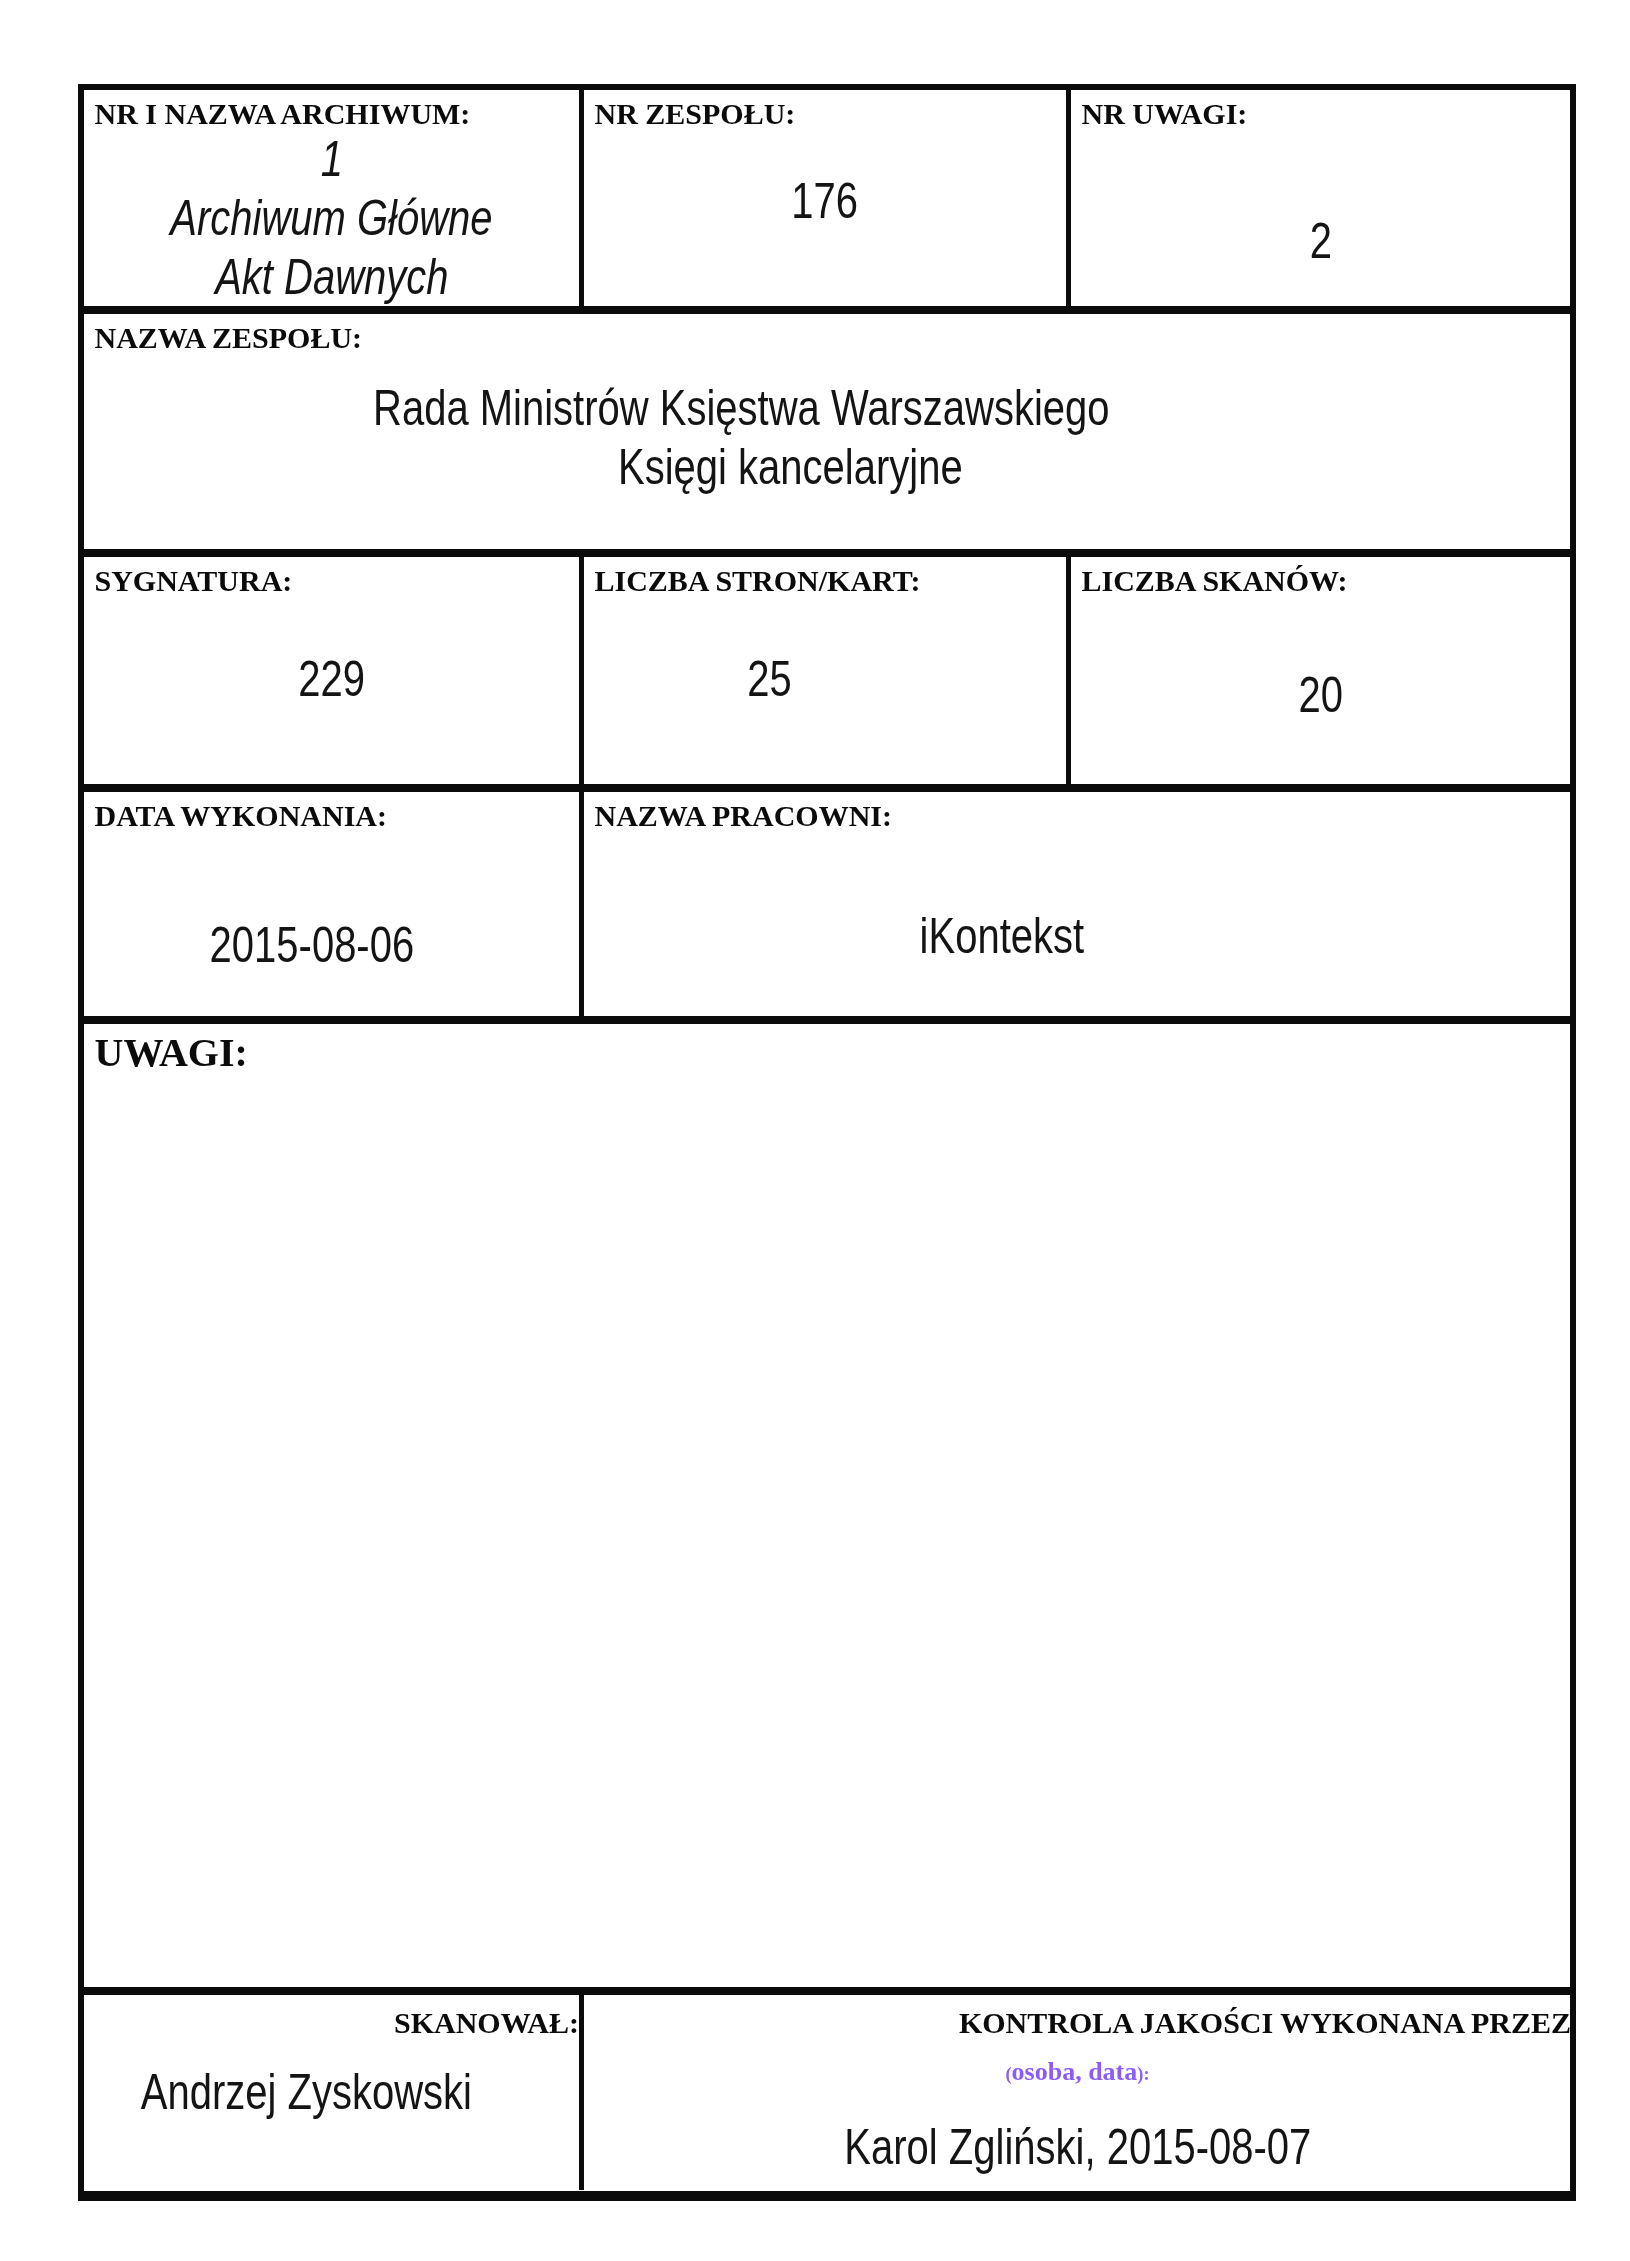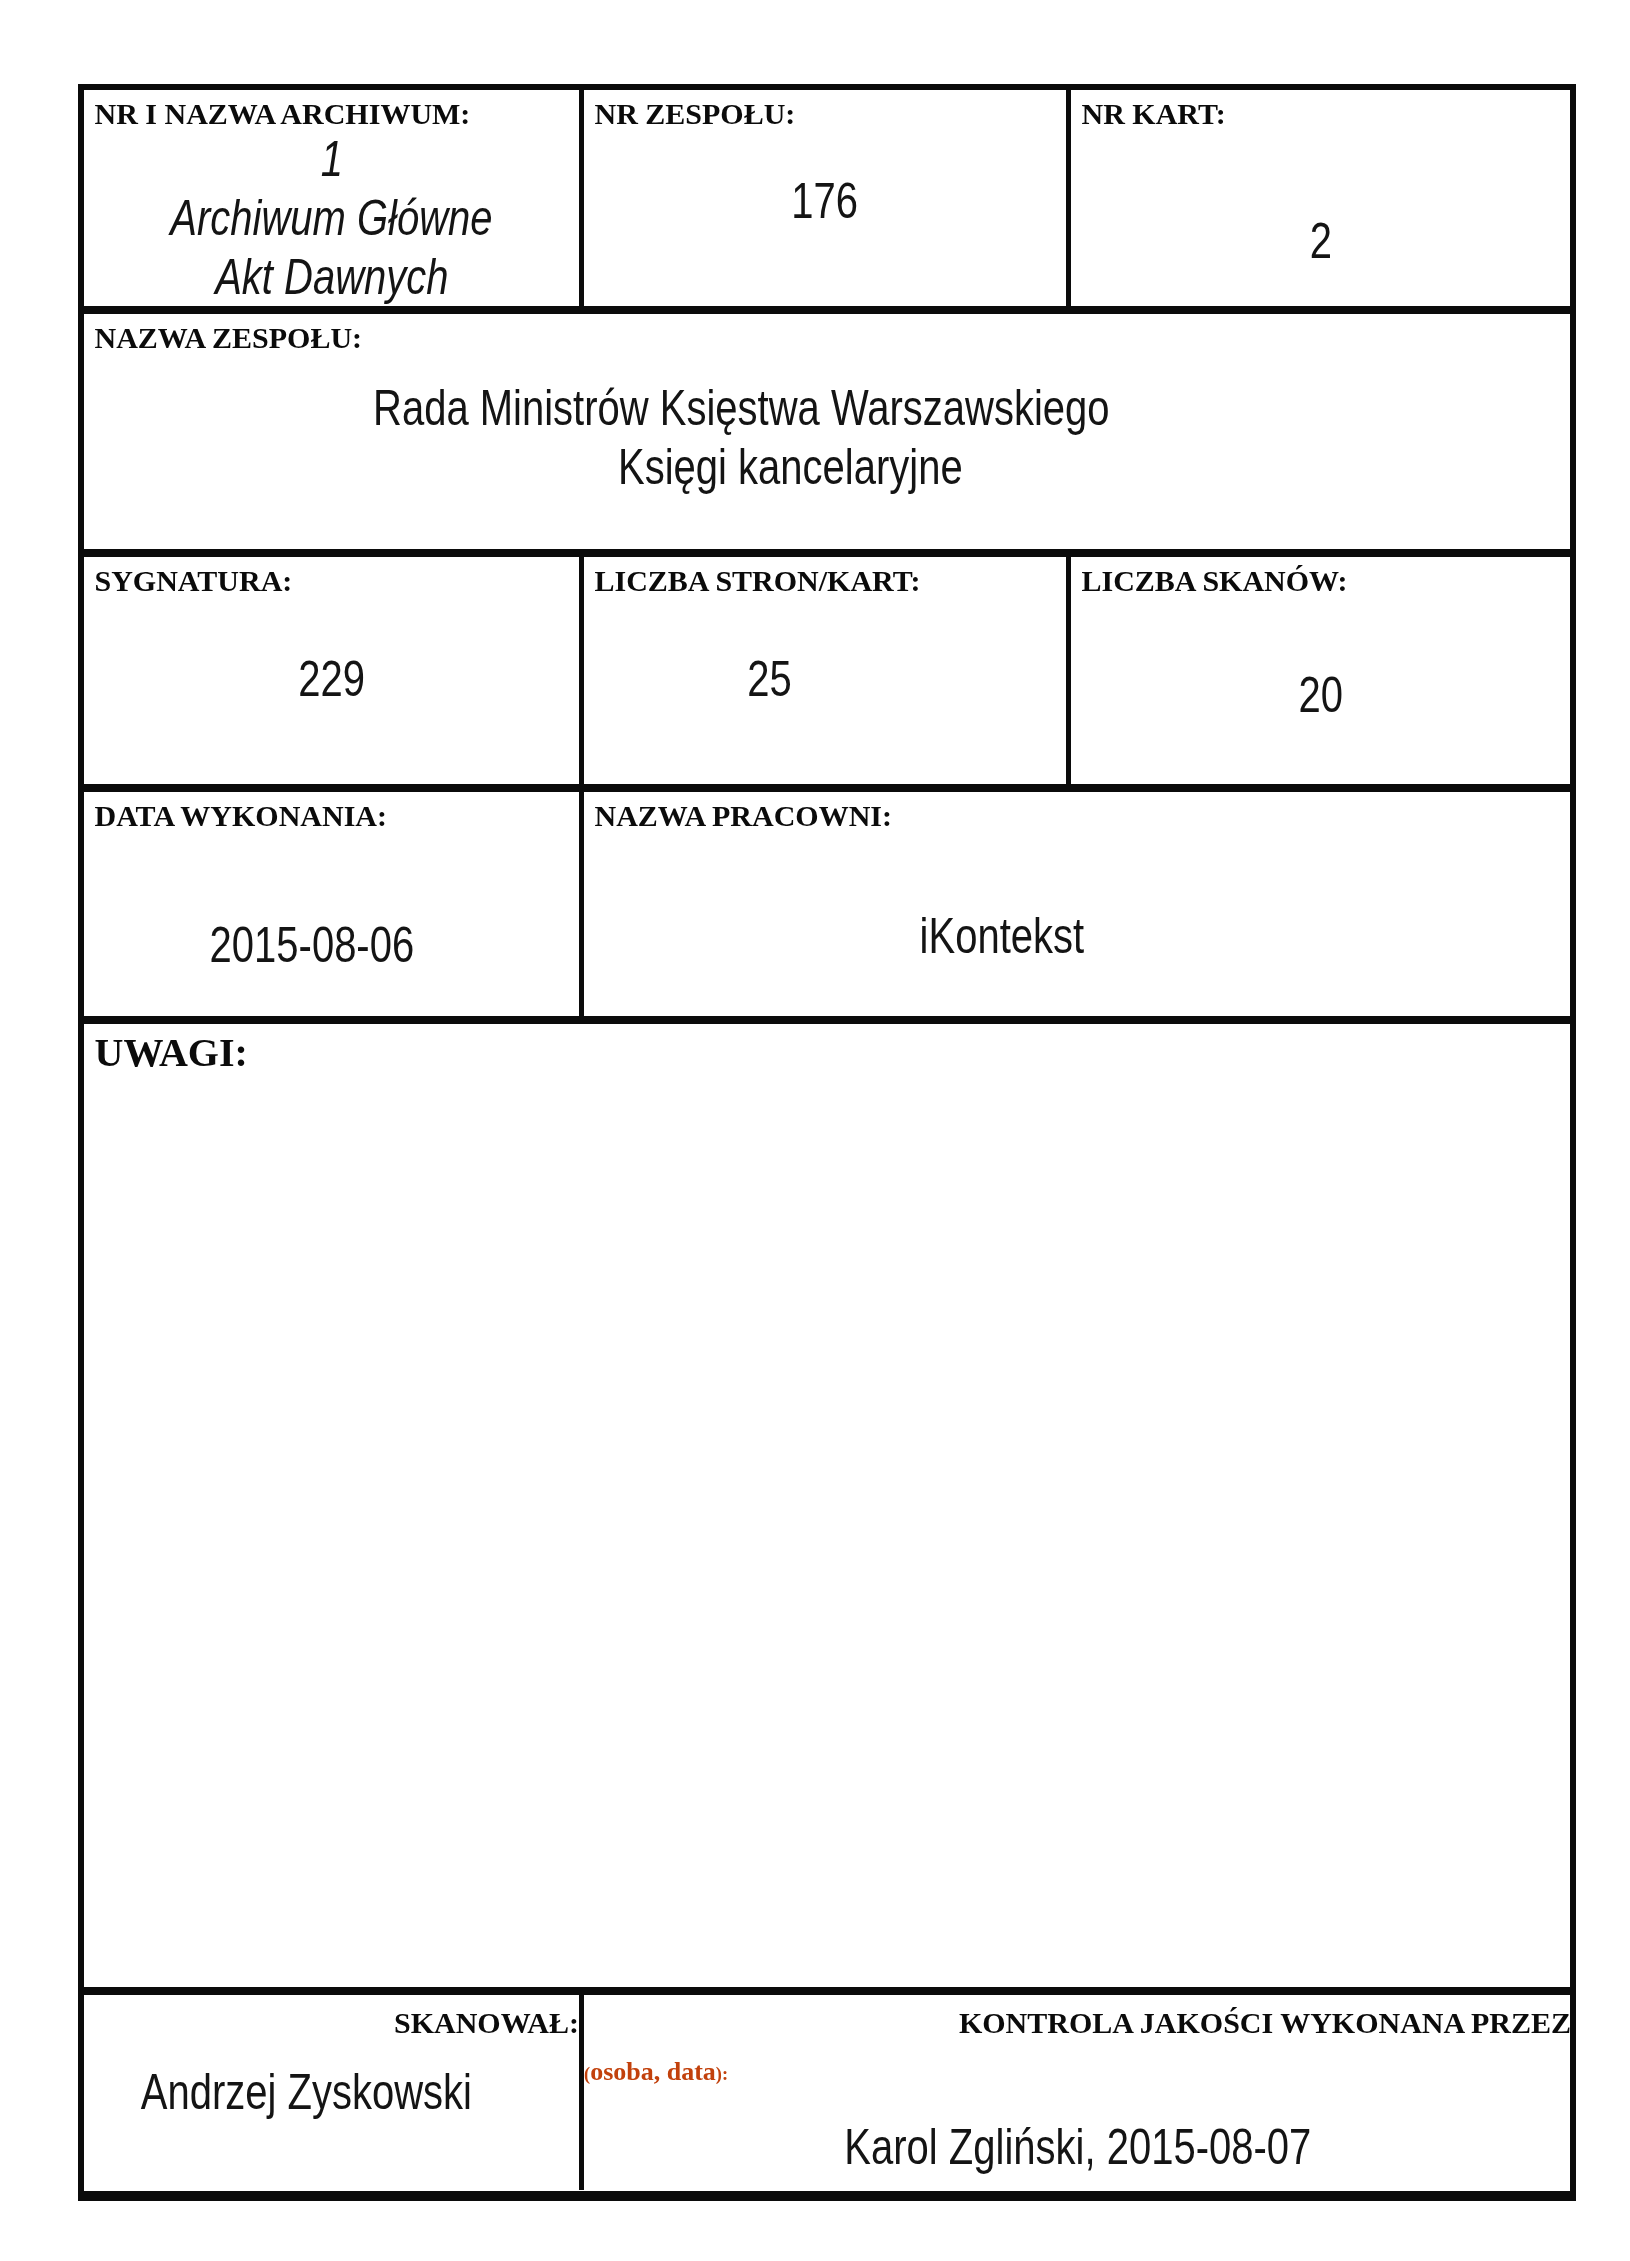--- a/index.html
+++ b/index.html
@@ -59,24 +59,24 @@
     transform:scaleX(0.8);
     transform-origin:center;
     white-space:nowrap;
   }
   .cond-l{transform-origin:left;}
   .ital{font-style:italic;}
 
   .sub-lbl{
     font-family:"Liberation Serif",serif;
     font-weight:bold;
-    text-align:left;
+    text-align:center;
     font-size:26px;
     line-height:32px;
-    color:#c2410c;
+    color:#8b5cf6;
   }
   .sub-paren{font-size:18.4px;}
 
   
   .mt-r1v{margin-top:0px;}
   .mt-176{margin-top:42px;}
   .mt-2{margin-top:82px;}
   .mt-r2v{margin-top:25px;}
   .mt-229{margin-top:53px;}
   .mt-25{margin-top:53px;}
@@ -104,21 +104,21 @@
         <div class="v ital"><span class="cond">1</span></div>
         <div class="v ital"><span class="cond">Archiwum Główne</span></div>
         <div class="v ital"><span class="cond">Akt Dawnych</span></div>
       </div>
     </div>
     <div class="cell">
       <div class="lbl">NR ZESPOŁU:</div>
       <div class="vals mt-176 v"><span class="cond">176</span></div>
     </div>
     <div class="cell no-r">
-      <div class="lbl">NR KART:</div>
+      <div class="lbl">NR UWAGI:</div>
       <div class="vals mt-2 v"><span class="cond">2</span></div>
     </div>
 
     <div class="cell span-all no-r">
       <div class="lbl">NAZWA ZESPOŁU:</div>
       <div class="vals-l mt-r2v">
         <div class="v"><span class="cond cond-l">Rada Ministrów Księstwa Warszawskiego</span></div>
         <div class="v"><span class="cond cond-l">Księgi kancelaryjne</span></div>
       </div>
     </div>

